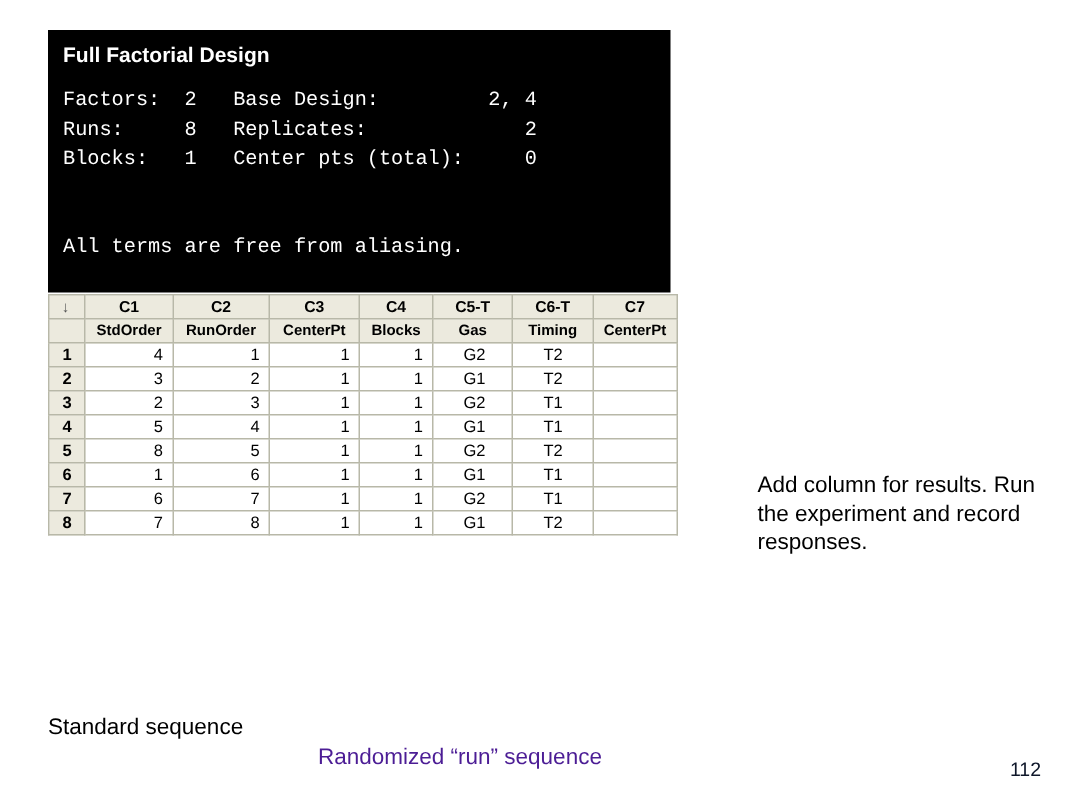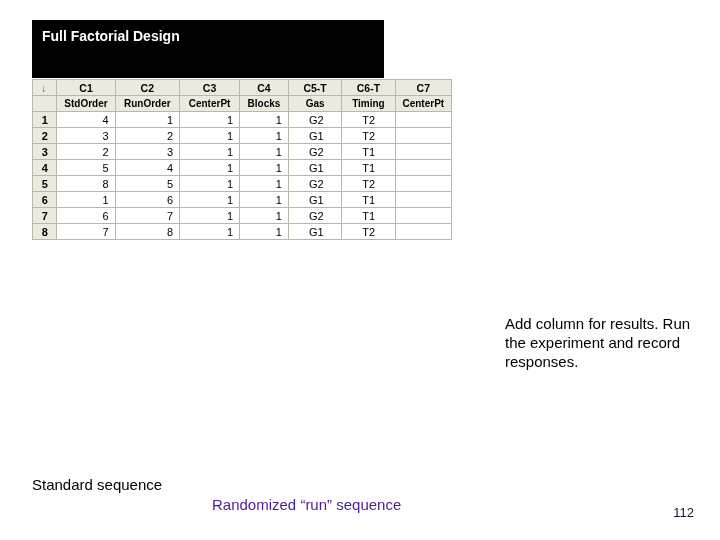--- a/index.html
+++ b/index.html
@@ -24,21 +24,21 @@
     font-weight: 400;
     font-size: 31px;
     margin: 0 0 10px 48px;
     color: #000;
     letter-spacing: 0.2px;
   }
   h1.title sup { font-size: 18px; vertical-align: super; line-height: 0; }
   .terminal {
     background: #000;
     color: #fff;
-    width: 352px;
+    width: 415px;
     margin-left: 32px;
     padding: 8px 10px 20px 10px;
     font-size: 13px;
   }
   .terminal .header {
     font-family: Arial, sans-serif;
     font-weight: bold;
     font-size: 14px;
     margin-bottom: 14px;
   }
@@ -133,20 +133,26 @@
   }
 </style>
 </head>
 <body>
 
 <div class="slide">
 
 
   <div class="terminal">
     <div class="header">Full Factorial Design</div>
+    <pre>Factors:  2   Base Design:         2, 4
+Runs:     8   Replicates:             2
+Blocks:   1   Center pts (total):     0
+
+
+All terms are free from aliasing.</pre>
   </div>
 
   <div class="table-wrap">
     <table class="data">
       <colgroup>
         <col class="c-idx">
           <col class="c1">
           <col class="c2">
           <col class="c3">
           <col class="c4">

